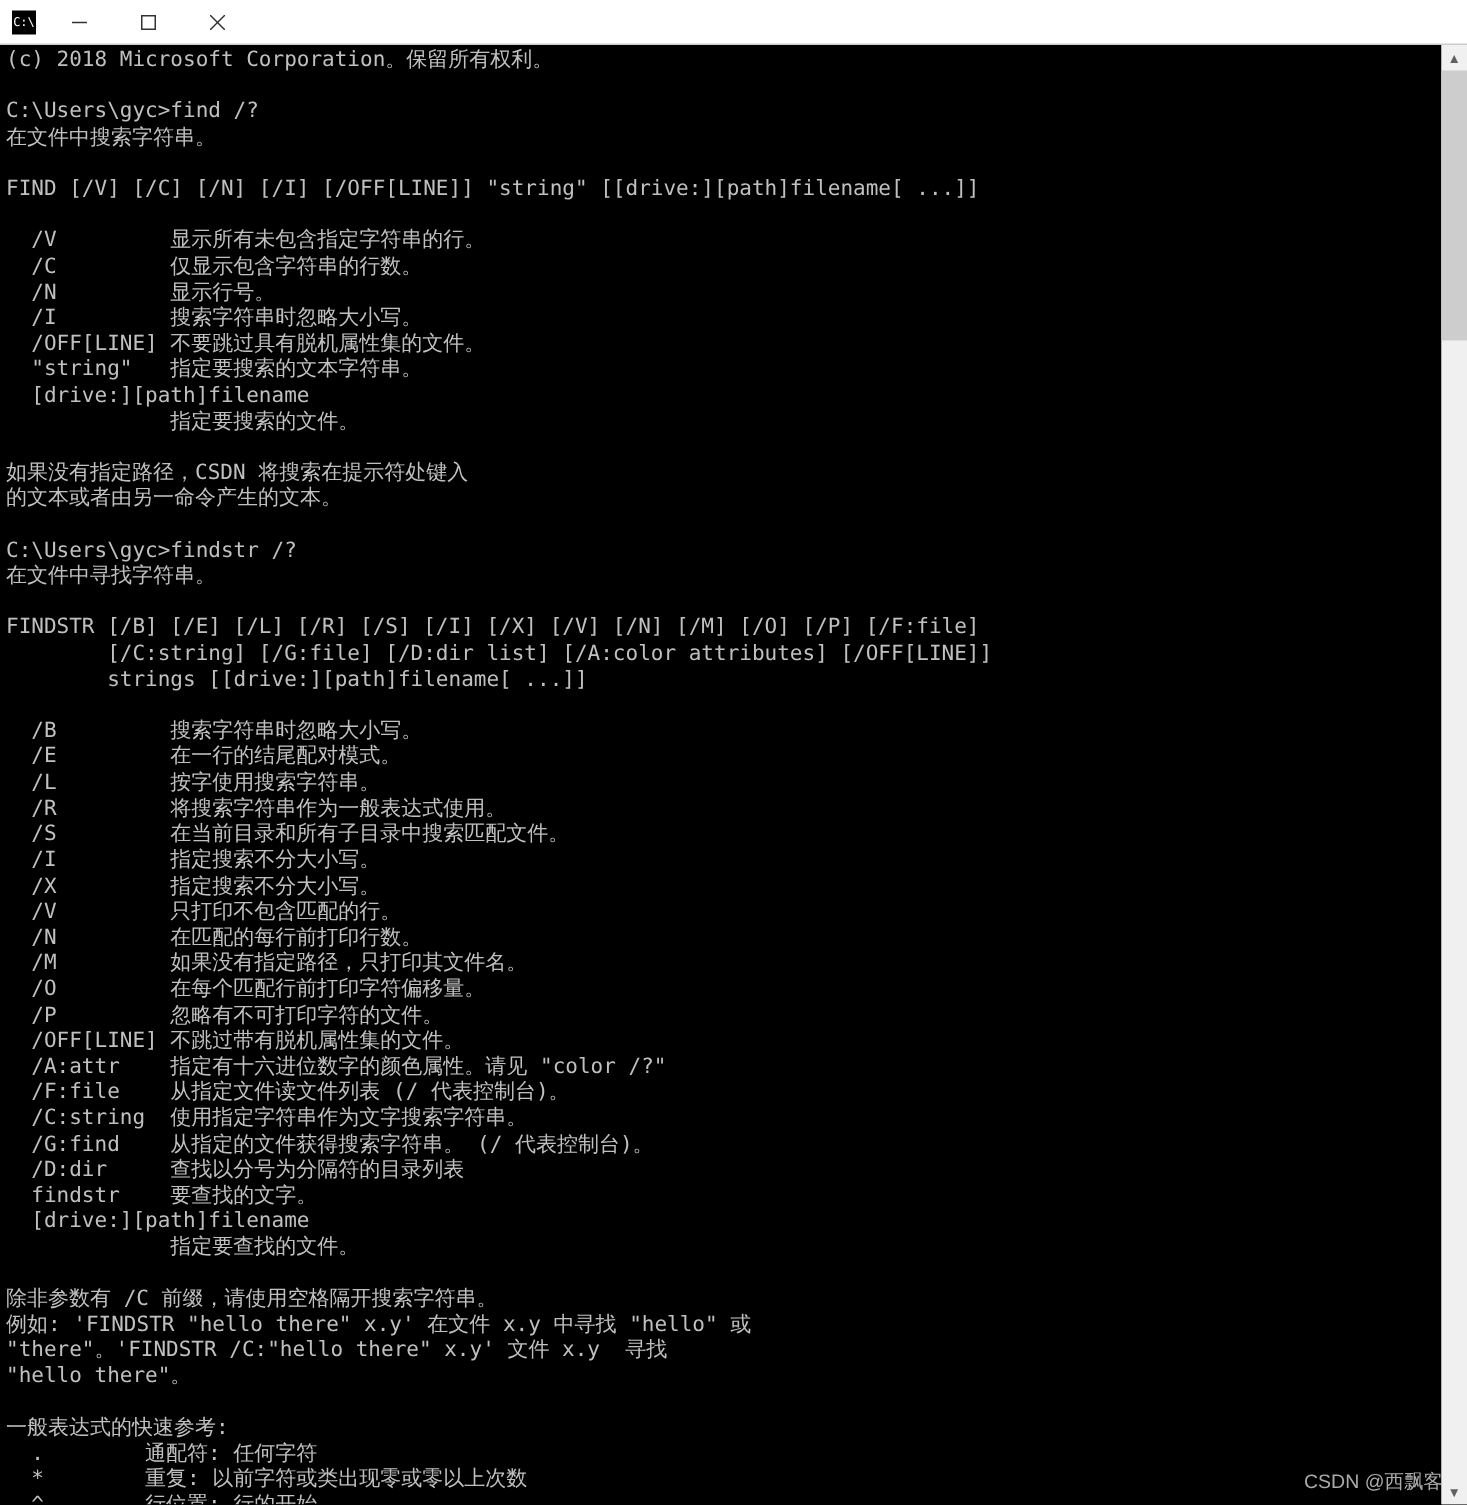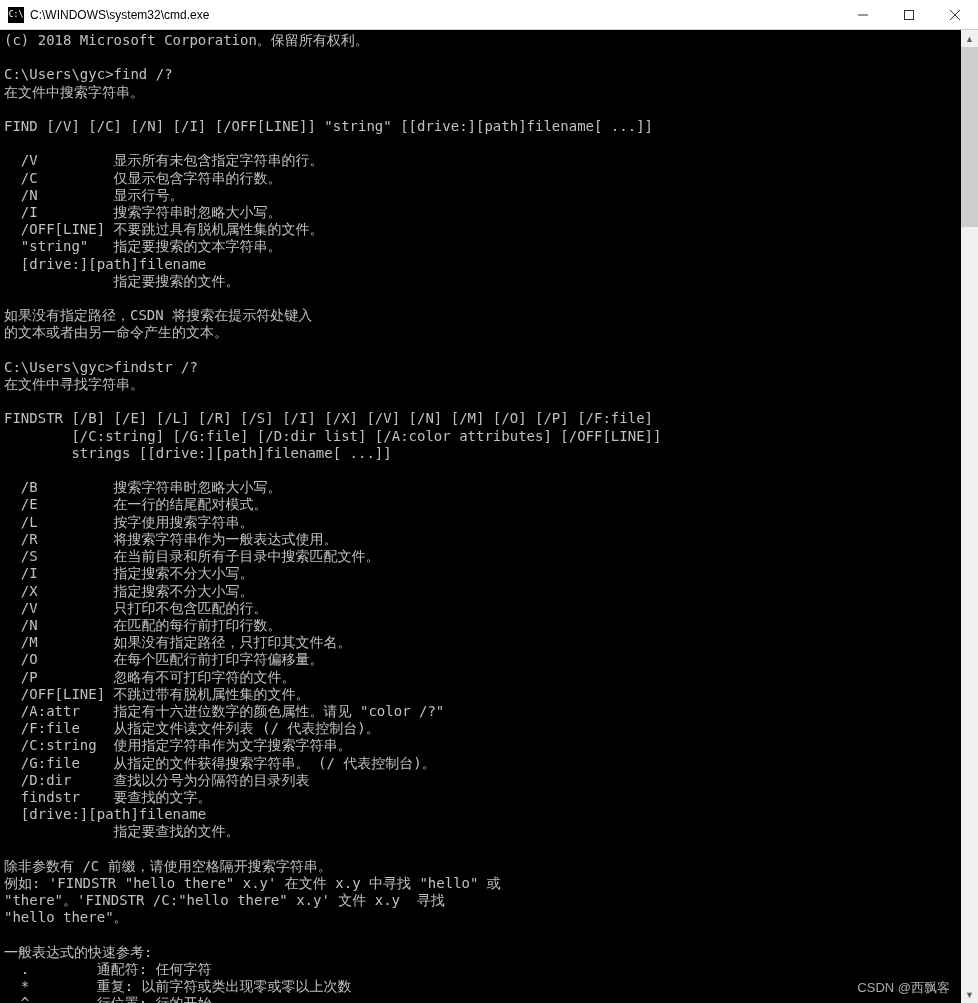--- a/index.html
+++ b/index.html
@@ -89,33 +89,32 @@
     .scroll-thumb {
       position: absolute;
       width: 100%;
       background: #cdcdcd;
       top: 0;
       height: 180px;
     }
     .watermark {
       position: absolute;
       bottom: 6px;
-      right: 28px;
+      right: 16px;
       color: #c8c8c8;
       font-size: 13px;
       font-family: "Microsoft YaHei", sans-serif;
       opacity: 0.85;
     }
   </style>
 </head>
 <body>
 
 <div class="titlebar">
   <div class="titlebar-icon">C:\</div>
-  <div class="titlebar-text">C:\WINDOWS\system32\cmd.exe</div>
   <div class="titlebar-buttons">
     <div class="titlebar-btn">
       <svg viewBox="0 0 10 10">
           <line x1="0" y1="5" x2="10" y2="5" stroke="#333" stroke-width="1"></line>
         </svg>
     </div>
     <div class="titlebar-btn">
       <svg viewBox="0 0 10 10">
           <rect x="0.5" y="0.5" width="9" height="9" fill="none" stroke="#333" stroke-width="1"></rect>
         </svg>
@@ -164,21 +163,21 @@
 <span>  /X         指定搜索不分大小写。</span>
 <span>  /V         只打印不包含匹配的行。</span>
 <span>  /N         在匹配的每行前打印行数。</span>
 <span>  /M         如果没有指定路径，只打印其文件名。</span>
 <span>  /O         在每个匹配行前打印字符偏移量。</span>
 <span>  /P         忽略有不可打印字符的文件。</span>
 <span>  /OFF[LINE] 不跳过带有脱机属性集的文件。</span>
 <span>  /A:attr    指定有十六进位数字的颜色属性。请见 "color /?"</span>
 <span>  /F:file    从指定文件读文件列表 (/ 代表控制台)。</span>
 <span>  /C:string  使用指定字符串作为文字搜索字符串。</span>
-<span>  /G:file    从指定的文件获得搜索字符串。 (/ 代表控制台)。</span>
+<span>  /G:find    从指定的文件获得搜索字符串。 (/ 代表控制台)。</span>
 <span>  /D:dir     查找以分号为分隔符的目录列表</span>
 <span>  findstr    要查找的文字。</span>
 <span>  [drive:][path]filename</span>
 <span>             指定要查找的文件。</span>
 <span></span>
 <span>除非参数有 /C 前缀，请使用空格隔开搜索字符串。</span>
 <span>例如: 'FINDSTR "hello there" x.y' 在文件 x.y 中寻找 "hello" 或</span>
 <span>"there"。'FINDSTR /C:"hello there" x.y' 文件 x.y  寻找</span>
 <span>"hello there"。</span>
 <span></span>

